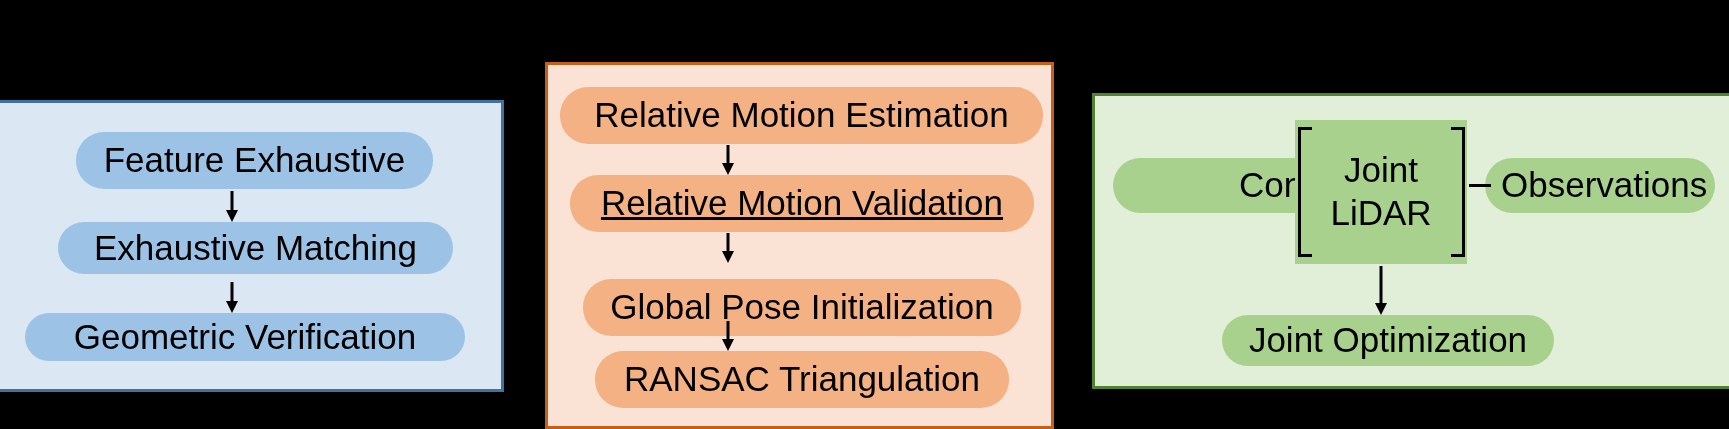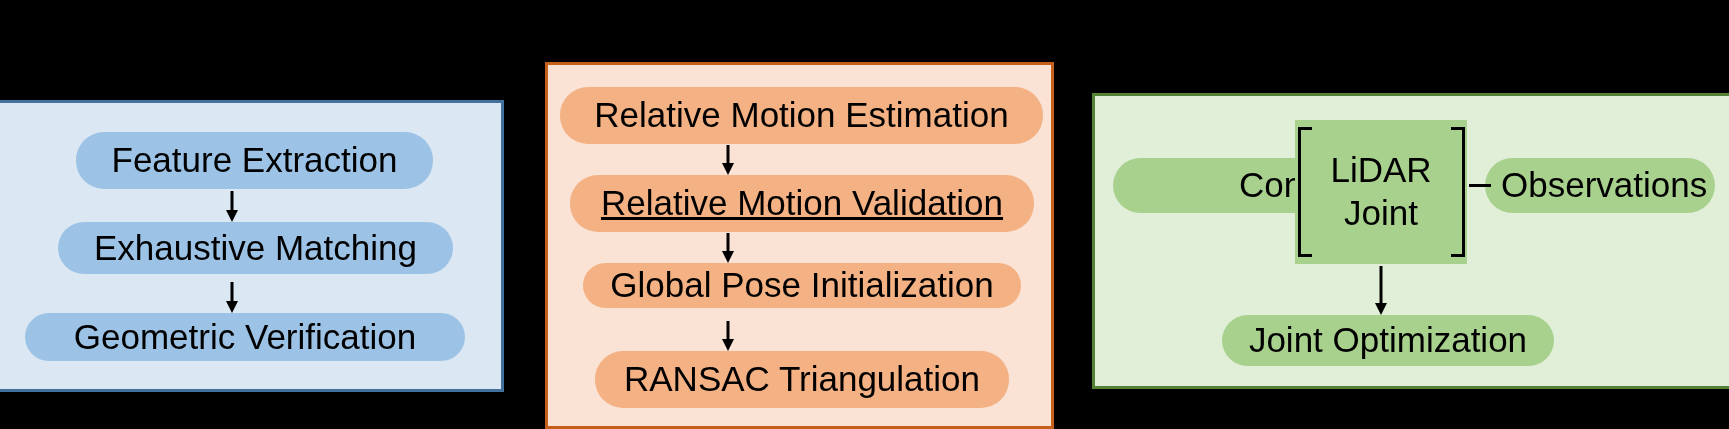--- a/index.html
+++ b/index.html
@@ -93,21 +93,21 @@
   }
 </style>
 </head>
 <body>
 
 <div id="canvas">
 
   <div class="panel panel-blue">
 
     <div class="node node-blue" style="left:77px; top:29px; width:357px; height:57px;">
-      <span>Feature Extraction</span>
+      <span>Feature Exhaustive</span>
     </div>
 
     <div class="arrow" style="left:224px; top:88px;">
       <svg width="18" height="32" viewBox="0 0 18 32">
         <line x1="9" y1="0" x2="9" y2="22" stroke="#000" stroke-width="3"></line>
         <polygon points="9,31 3,19 15,19" fill="#000"></polygon>
       </svg>
     </div>
 
     <div class="node node-blue" style="left:59px; top:119px; width:395px; height:52px;">
@@ -143,21 +143,21 @@
       <span>Relative Motion Validation</span>
     </div>
 
     <div class="arrow" style="left:171px; top:168px;">
       <svg width="18" height="31" viewBox="0 0 18 31">
         <line x1="9" y1="0" x2="9" y2="21" stroke="#000" stroke-width="3"></line>
         <polygon points="9,30 3,18 15,18" fill="#000"></polygon>
       </svg>
     </div>
 
-    <div class="node node-orange" style="left:35px; top:198px; width:438px; height:45px;">
+    <div class="node node-orange" style="left:35px; top:214px; width:438px; height:57px;">
       <span>Global Pose Initialization</span>
     </div>
 
     <div class="arrow" style="left:171px; top:256px;">
       <svg width="18" height="31" viewBox="0 0 18 31">
         <line x1="9" y1="0" x2="9" y2="21" stroke="#000" stroke-width="3"></line>
         <polygon points="9,30 3,18 15,18" fill="#000"></polygon>
       </svg>
     </div>
 
@@ -174,22 +174,22 @@
 
     <div class="connector" style="left:296px; top:88px; width:22px;"></div>
 
     <div class="node node-green" style="left:390px; top:62px; width:230px; height:55px; justify-content:flex-start; padding-left:16px;">
       <span>Observations</span>
     </div>
 
     <div class="connector" style="left:374px; top:88px; width:22px;"></div>
 
     <div class="stack-node" style="left:200px; top:24px; width:172px; height:144px;">
+      <span>Joint</span>
       <span>LiDAR</span>
-      <span>Joint</span>
     </div>
 
     <div class="bracket bracket-left" style="left:203px; top:31px; height:130px;"></div>
     <div class="bracket bracket-right" style="left:356px; top:31px; height:130px;"></div>
 
     <div class="arrow" style="left:277px; top:170px;">
       <svg width="18" height="50" viewBox="0 0 18 50">
         <line x1="9" y1="0" x2="9" y2="40" stroke="#000" stroke-width="3"></line>
         <polygon points="9,49 3,37 15,37" fill="#000"></polygon>
       </svg>

